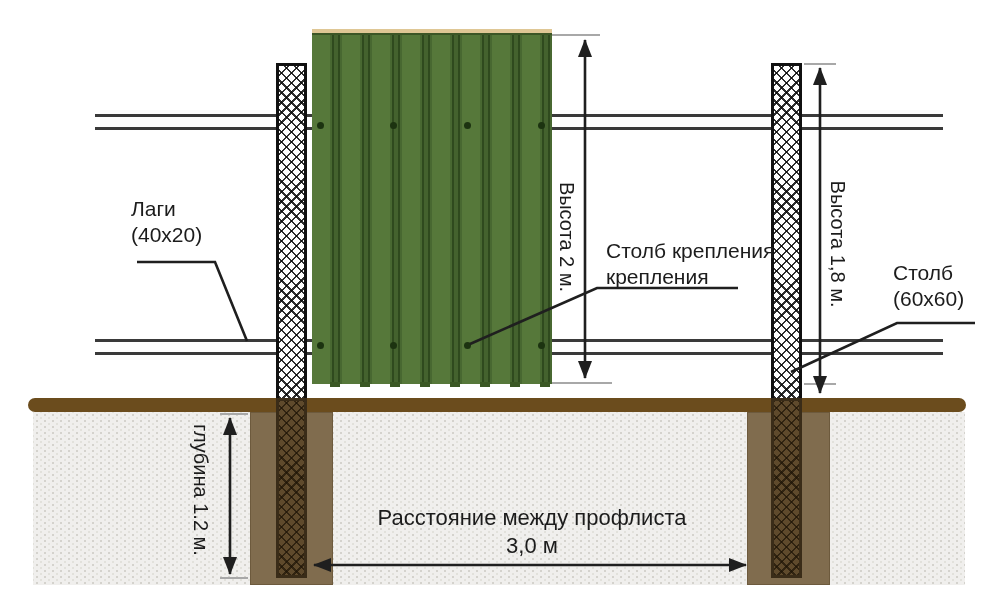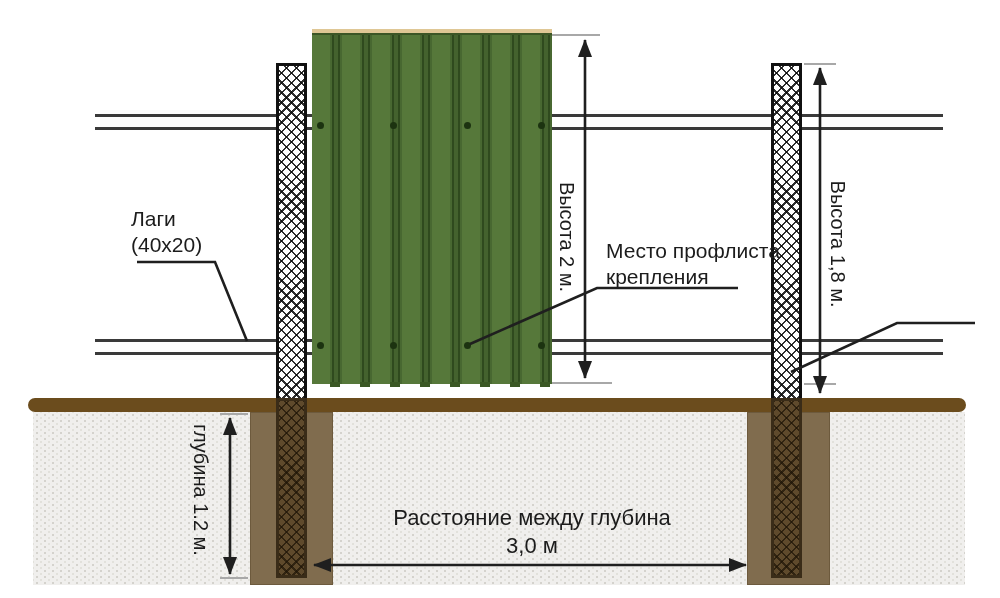--- a/index.html
+++ b/index.html
@@ -134,35 +134,39 @@
     <line class="dim" x1="585" y1="40" x2="585" y2="378" marker-start="url(#arr)" marker-end="url(#arr)"></line>
     <line class="dim" x1="820" y1="68" x2="820" y2="393" marker-start="url(#arr)" marker-end="url(#arr)"></line>
     <line class="dim" x1="230" y1="418" x2="230" y2="574" marker-start="url(#arr)" marker-end="url(#arr)"></line>
     <line class="dim" x1="314" y1="565" x2="746" y2="565" marker-start="url(#arr)" marker-end="url(#arr)"></line>
 
     <polyline class="leader" points="137,262 215,262 247,341"></polyline>
     <polyline class="leader" points="738,288 597,288 470,344"></polyline>
     <polyline class="leader" points="975,323 897,323 791,372"></polyline>
   </svg>
 
-  <div class="lbl" style="left:131px;top:206px">
+  <div class="lbl" style="left:131px;top:196px">
     <div>Лаги</div>
     <div>(40x20)</div>
   </div>
 
   <div class="lbl" style="left:606px;top:238px">
-    <div>Место профлиста</div>
+    <div>Столб крепления</div>
     <div>крепления</div>
   </div>
 
+  <div class="lbl" style="left:893px;top:260px">
+    <div>Столб</div>
+    <div>(60x60)</div>
+  </div>
 
   <div class="lbl rot" style="left:504px;top:224px;width:125px">Высота 2 м.</div>
 
   <div class="lbl rot" style="left:763px;top:231px;width:150px">Высота 1,8 м.</div>
 
   <div class="lbl rot" style="left:121px;top:477px;width:160px">глубина 1.2 м.</div>
 
   <div class="lbl distance-lbl" style="left:332px;top:504px;width:400px">
-    <div>Расстояние между глубина</div>
+    <div>Расстояние между профлиста</div>
     <div>3,0 м</div>
   </div>
 
 </div>
 
 </body></html>

